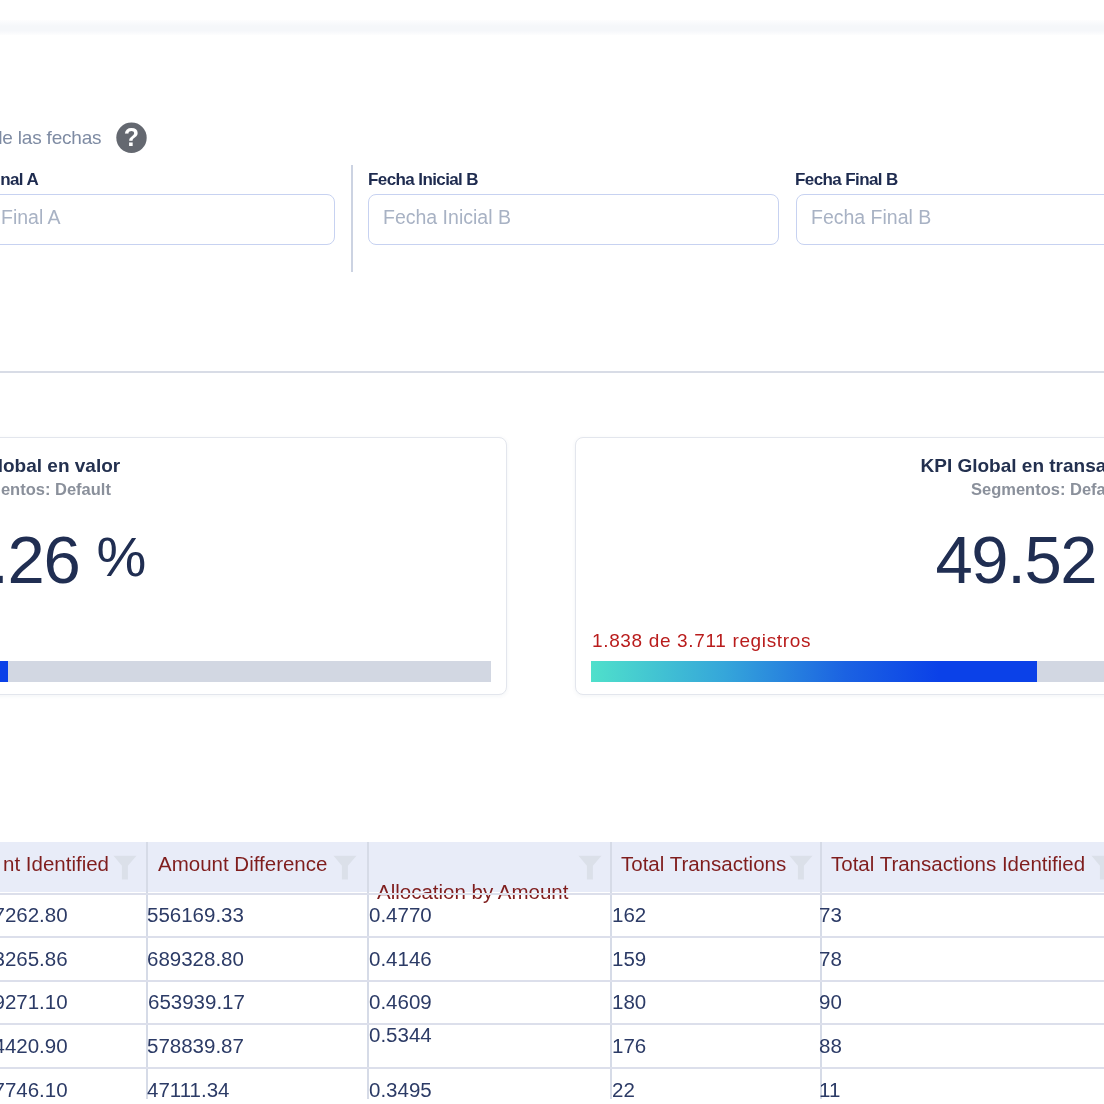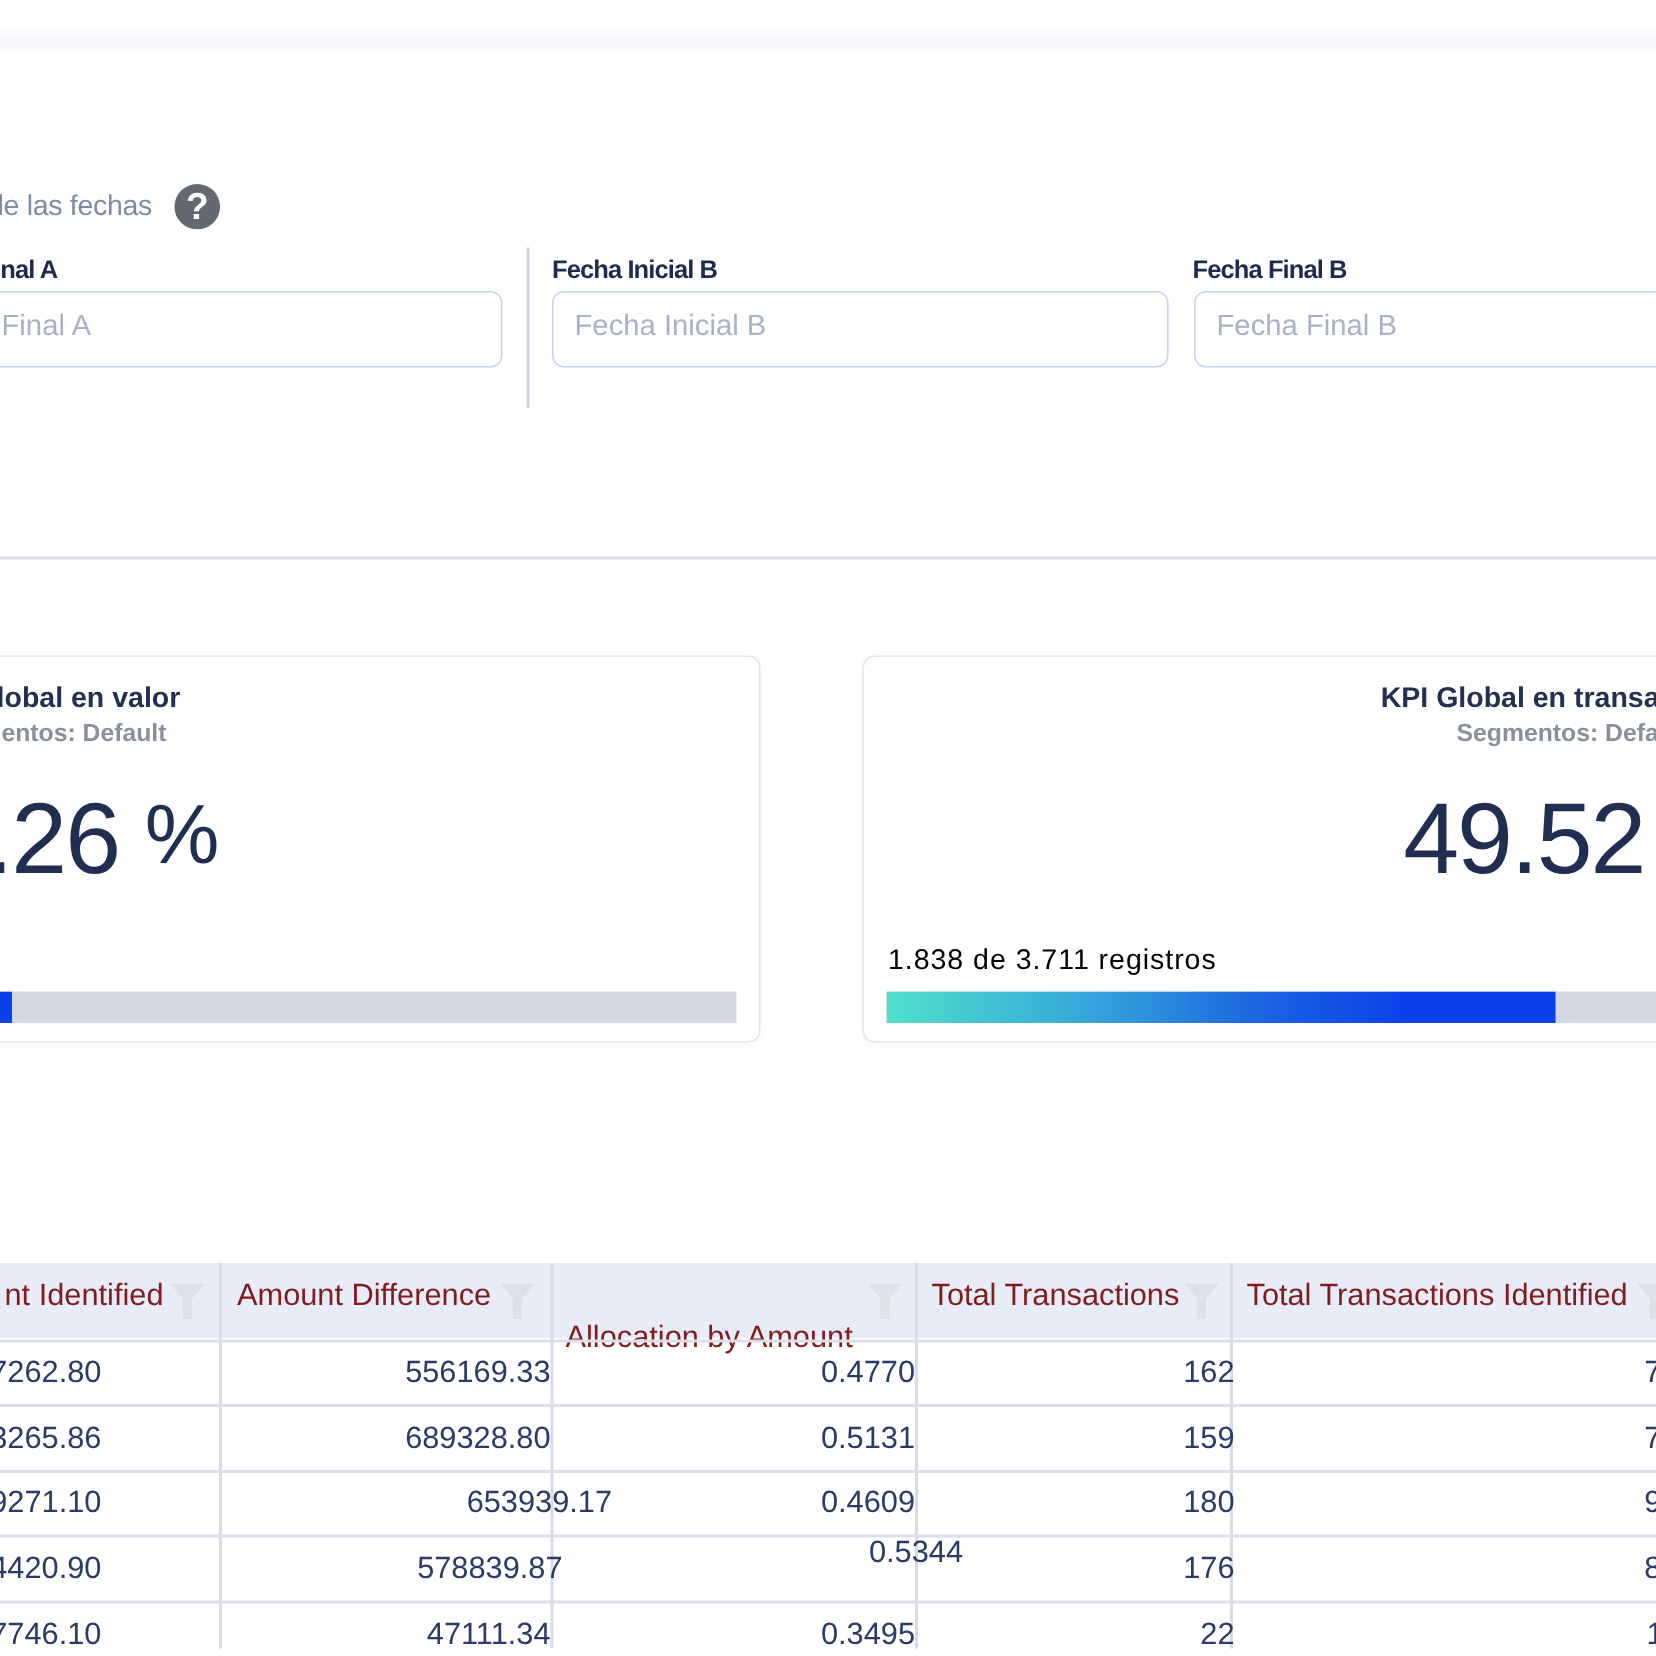--- a/index.html
+++ b/index.html
@@ -6,21 +6,21 @@
   html,body { width:1104px; height:1104px; overflow:hidden; background:#ffffff;
     font-family:"Liberation Sans", sans-serif; position:relative; }
   .abs { position:absolute; white-space:nowrap; }
   .lbl { position:absolute; white-space:nowrap; font-size:17px; font-weight:bold; letter-spacing:-0.6px; color:#1e2b4f; line-height:1; }
   .ph  { position:absolute; white-space:nowrap; font-size:19.5px; color:#a8b2c4; line-height:1; }
   .inp { position:absolute; width:411px; height:51px; border:1px solid #c7d2f1; border-radius:8px; background:#fff; }
   .hdrtxt { position:absolute; white-space:nowrap; font-size:20.5px; color:#7f1d1d; line-height:1; }
   .vline { position:absolute; width:2px; background:#d6dbe7; top:842px; height:257px; }
   .rline { position:absolute; left:0; width:1104px; height:2px; background:#dcdfeb; }
   .cell { position:absolute; font-size:20.5px; color:#2c3b66; line-height:1; white-space:nowrap; }
-  .cc { text-align:right;padding-left:12px; }
+  .cc { text-align:left; }
 </style>
 </head>
 <body>
 
 <div class="abs" style="left:0; top:20px; width:1104px; height:15px;
   background:linear-gradient(#fdfdfe, #f5f7fa 40%, #f5f7fa 70%, #fdfdfe);"></div>
 
 <div class="abs" style="left:-8px; top:128px; font-size:19px; letter-spacing:-0.2px; color:#7e8ba3; line-height:1;">de las fechas</div>
 <svg class="abs" style="left:116px; top:122px;" width="31" height="31" viewBox="0 0 31 31">
   <circle cx="15.5" cy="15.8" r="15.2" fill="#646870"></circle>
@@ -48,21 +48,21 @@
 <div class="abs" style="left:-44px; top:481px; font-size:16.5px; font-weight:bold; color:#8a909b; line-height:1;">Segmentos: Default</div>
 <div class="abs" style="left:-45.5px; top:526px; font-size:67px; letter-spacing:-1.4px; color:#202e52; line-height:1;">7.26&nbsp;<span style="font-size:56px; position:relative; top:-7px;">%</span></div>
 <div class="abs" style="left:-424px; top:661px; width:915px; height:21px; background:#d2d7e2; overflow:hidden;">
   <div style="width:432px; height:21px; background:linear-gradient(90deg, #4fe0cb 0%, #35a6da 30%, #1b62e2 57%, #0b41e8 78%, #0b41e8 100%);"></div>
 </div>
 
 <div class="abs" style="left:575px; top:437px; width:947px; height:258px; background:#fff; border:1px solid #e3e6ed; border-radius:8px; box-shadow:0 1px 4px rgba(40,60,100,0.06);"></div>
 <div class="abs" style="left:920.5px; top:456px; font-size:19px; font-weight:bold; color:#23304f; line-height:1;">KPI Global en transacciones</div>
 <div class="abs" style="left:971px; top:481px; font-size:16.5px; font-weight:bold; color:#8a909b; line-height:1;">Segmentos: Default</div>
 <div class="abs" style="left:935.5px; top:526px; font-size:67px; letter-spacing:-1.4px; color:#202e52; line-height:1;">49.52&nbsp;</div>
-<div class="abs" style="left:592px; top:631px; font-size:19px; letter-spacing:0.65px; color:#000000; line-height:1;">1.838 de 3.711 registros</div>
+<div class="abs" style="left:592px; top:631px; font-size:19px; letter-spacing:0.65px; color:#b91c1c; line-height:1;">1.838 de 3.711 registros</div>
 <div class="abs" style="left:591px; top:661px; width:915px; height:21px; background:#d2d7e2; overflow:hidden;">
   <div style="width:446px; height:21px; background:linear-gradient(90deg, #4fe0cb 0%, #35a6da 30%, #1b62e2 57%, #0b41e8 78%, #0b41e8 100%);"></div>
 </div>
 
 <div class="abs" style="left:0; top:842px; width:1104px; height:50px; background:#e8ecf8;"></div>
 <div class="hdrtxt" style="left:3px; top:853.5px;">nt Identified</div>
 <div class="hdrtxt" style="left:158px; top:853.5px;">Amount Difference</div>
 <div class="hdrtxt" style="left:377px; top:853.5px;margin-top:28px;">Allocation by Amount</div>
 <div class="hdrtxt" style="left:621px; top:853.5px;">Total Transactions</div>
 <div class="hdrtxt" style="left:831px; top:853.5px;">Total Transactions Identified</div>
@@ -95,21 +95,21 @@
 <div class="rline" style="top:1066.5px;"></div>
 
 <div class="cell" style="left:-6.5px; top:905px;">7262.80</div>
 <div class="cell cc" style="left:147px; top:905px; width:220px;">556169.33</div>
 <div class="cell cc" style="left:369px; top:905px; width:241px;">0.4770</div>
 <div class="cell cc" style="left:612px; top:905px; width:211px;">162</div>
 <div class="cell cc" style="left:819px; top:905px; width:300px;">73</div>
 
 <div class="cell" style="left:-6.5px; top:948.5px;">3265.86</div>
 <div class="cell cc" style="left:147px; top:948.5px; width:220px;">689328.80</div>
-<div class="cell cc" style="left:369px; top:948.5px; width:241px;">0.5131</div>
+<div class="cell cc" style="left:369px; top:948.5px; width:241px;">0.4146</div>
 <div class="cell cc" style="left:612px; top:948.5px; width:211px;">159</div>
 <div class="cell cc" style="left:819px; top:948.5px; width:300px;">78</div>
 
 <div class="cell" style="left:-6.5px; top:992px;">9271.10</div>
 <div class="cell cc" style="left:148px; top:992px; width:260px;">653939.17</div>
 <div class="cell cc" style="left:369px; top:992px; width:241px;">0.4609</div>
 <div class="cell cc" style="left:612px; top:992px; width:211px;">180</div>
 <div class="cell cc" style="left:819px; top:992px; width:300px;">90</div>
 
 <div class="cell" style="left:-6.5px; top:1036px;">4420.90</div>

